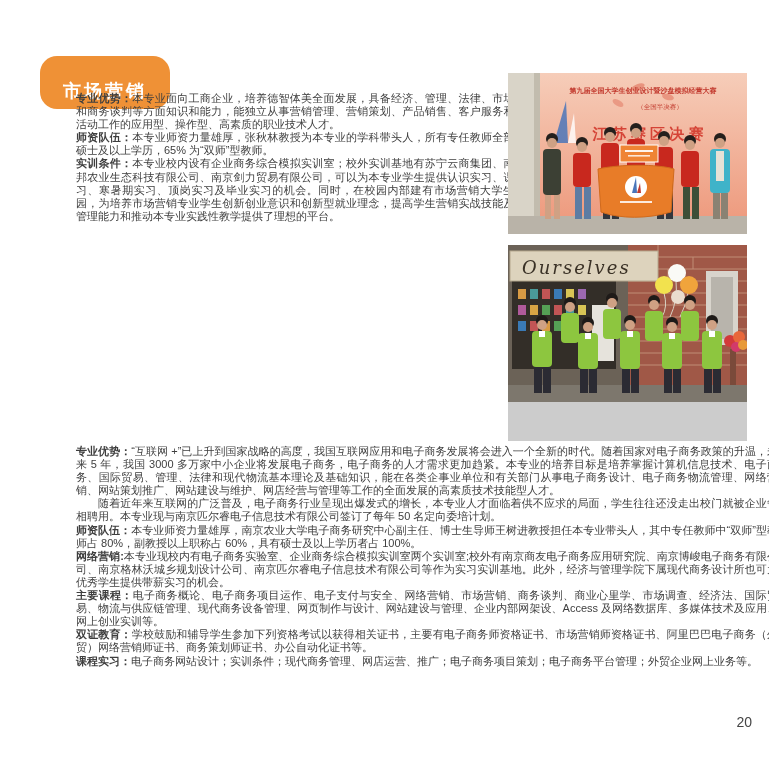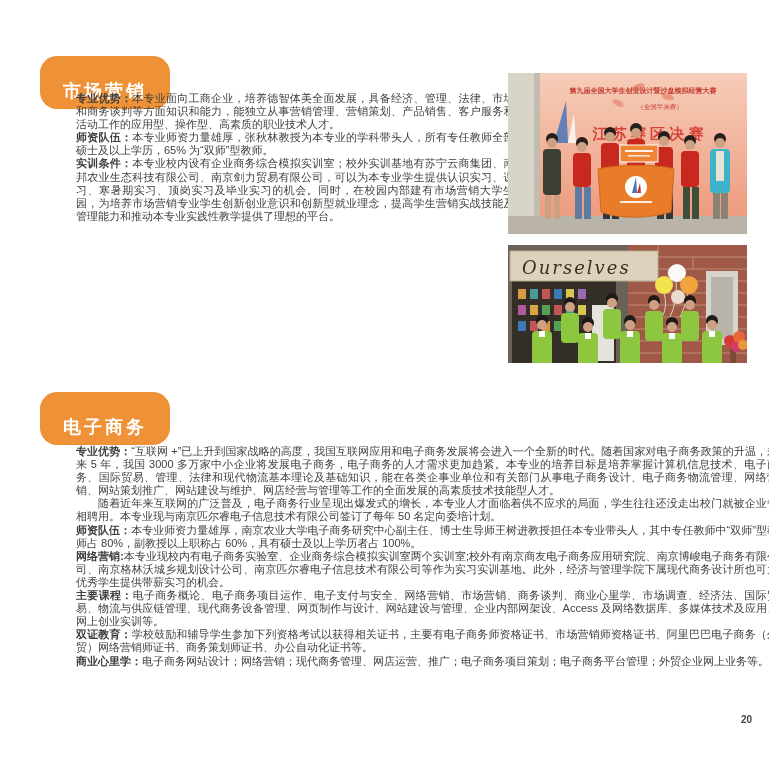--- a/index.html
+++ b/index.html
@@ -19,25 +19,25 @@
     text-align:justify;
     margin-left:38px;
   }
   #text-marketing { left:38px; top:92px; width:461px; }
   #text-ecommerce { left:38px; top:445px; width:702px; }
   .body-text p { margin:0; padding:0; }
   .body-text p b { font-weight:bold; }
   .indent { text-indent:22px; }
   .photo { position:absolute; overflow:hidden; background:#ccc; }
   #photo-competition { left:508px; top:73px; width:239px; height:161px; }
-  #photo-storefront  { left:508px; top:245px; width:239px; height:118px; }
+  #photo-storefront  { left:508px; top:245px; width:239px; height:196px; }
   .photo svg { display:block; }
   .pagenum {
     position:absolute; left:728px; top:714px; width:24px; text-align:right;
-    font-size:10px; color:#454545;font-weight:bold;
+    font-size:14px; color:#454545;
   }
 </style>
 </head>
 <body>
 
 <div class="page">
 
   <div class="badge" id="badge-marketing">市场营销</div>
 
   <div class="body-text" id="text-marketing">
@@ -242,27 +242,26 @@
             <circle cx="204" cy="80" r="5" fill="#cfa184"></circle>
           <rect x="194" y="86" width="20" height="38" rx="4" fill="#8dc63f"></rect>
             <rect x="201" y="86" width="6" height="6" fill="#fff"></rect>
           <rect x="196" y="124" width="8" height="24" fill="#2b2b33"></rect>
             <rect x="205" y="124" width="8" height="24" fill="#2b2b33"></rect>
         </g>
       </g>
     </svg>
   </div>
 
-  <div class="badge" id="badge-ecommerce">电子商务</div>
 
   <div class="body-text" id="text-ecommerce">
     <p><b>专业优势：</b><span>“互联网 +”已上升到国家战略的高度，我国互联网应用和电子商务发展将会进入一个全新的时代。随着国家对电子商务政策的升温，未来 5 年，我国 3000 多万家中小企业将发展电子商务，电子商务的人才需求更加趋紧。本专业的培养目标是培养掌握计算机信息技术、电子商务、国际贸易、管理、法律和现代物流基本理论及基础知识，能在各类企事业单位和有关部门从事电子商务设计、电子商务物流管理、网络营销、网站策划推广、网站建设与维护、网店经营与管理等工作的全面发展的高素质技术技能型人才。</span></p>
     <p class="indent"><span>随着近年来互联网的广泛普及，电子商务行业呈现出爆发式的增长，本专业人才面临着供不应求的局面，学生往往还没走出校门就被企业争相聘用。本专业现与南京匹尔睿电子信息技术有限公司签订了每年 50 名定向委培计划。</span></p>
     <p><b>师资队伍：</b><span>本专业师资力量雄厚，南京农业大学电子商务研究中心副主任、博士生导师王树进教授担任本专业带头人，其中专任教师中“双师”型教师占 80%，副教授以上职称占 60%，具有硕士及以上学历者占 100%。</span></p>
     <p><b>网络营销:</b><span>本专业现校内有电子商务实验室、企业商务综合模拟实训室两个实训室;校外有南京商友电子商务应用研究院、南京博峻电子商务有限公司、南京格林沃城乡规划设计公司、南京匹尔睿电子信息技术有限公司等作为实习实训基地。此外，经济与管理学院下属现代商务设计所也可为优秀学生提供带薪实习的机会。</span></p>
     <p><b>主要课程：</b><span>电子商务概论、电子商务项目运作、电子支付与安全、网络营销、市场营销、商务谈判、商业心里学、市场调查、经济法、国际贸易、物流与供应链管理、现代商务设备管理、网页制作与设计、网站建设与管理、企业内部网架设、Access 及网络数据库、多媒体技术及应用、网上创业实训等。</span></p>
     <p><b>双证教育：</b><span>学校鼓励和辅导学生参加下列资格考试以获得相关证书，主要有电子商务师资格证书、市场营销师资格证书、阿里巴巴电子商务（外贸）网络营销师证书、商务策划师证书、办公自动化证书等。</span></p>
-    <p><b>商业心里学：</b><span>电子商务网站设计；网络营销；现代商务管理、网店运营、推广；电子商务项目策划；电子商务平台管理；外贸企业网上业务等。</span></p>
+    <p><b>课程实习：</b><span>电子商务网站设计；实训条件；现代商务管理、网店运营、推广；电子商务项目策划；电子商务平台管理；外贸企业网上业务等。</span></p>
   </div>
 
   <div class="pagenum">20</div>
 
 </div>
 
 </body></html>

